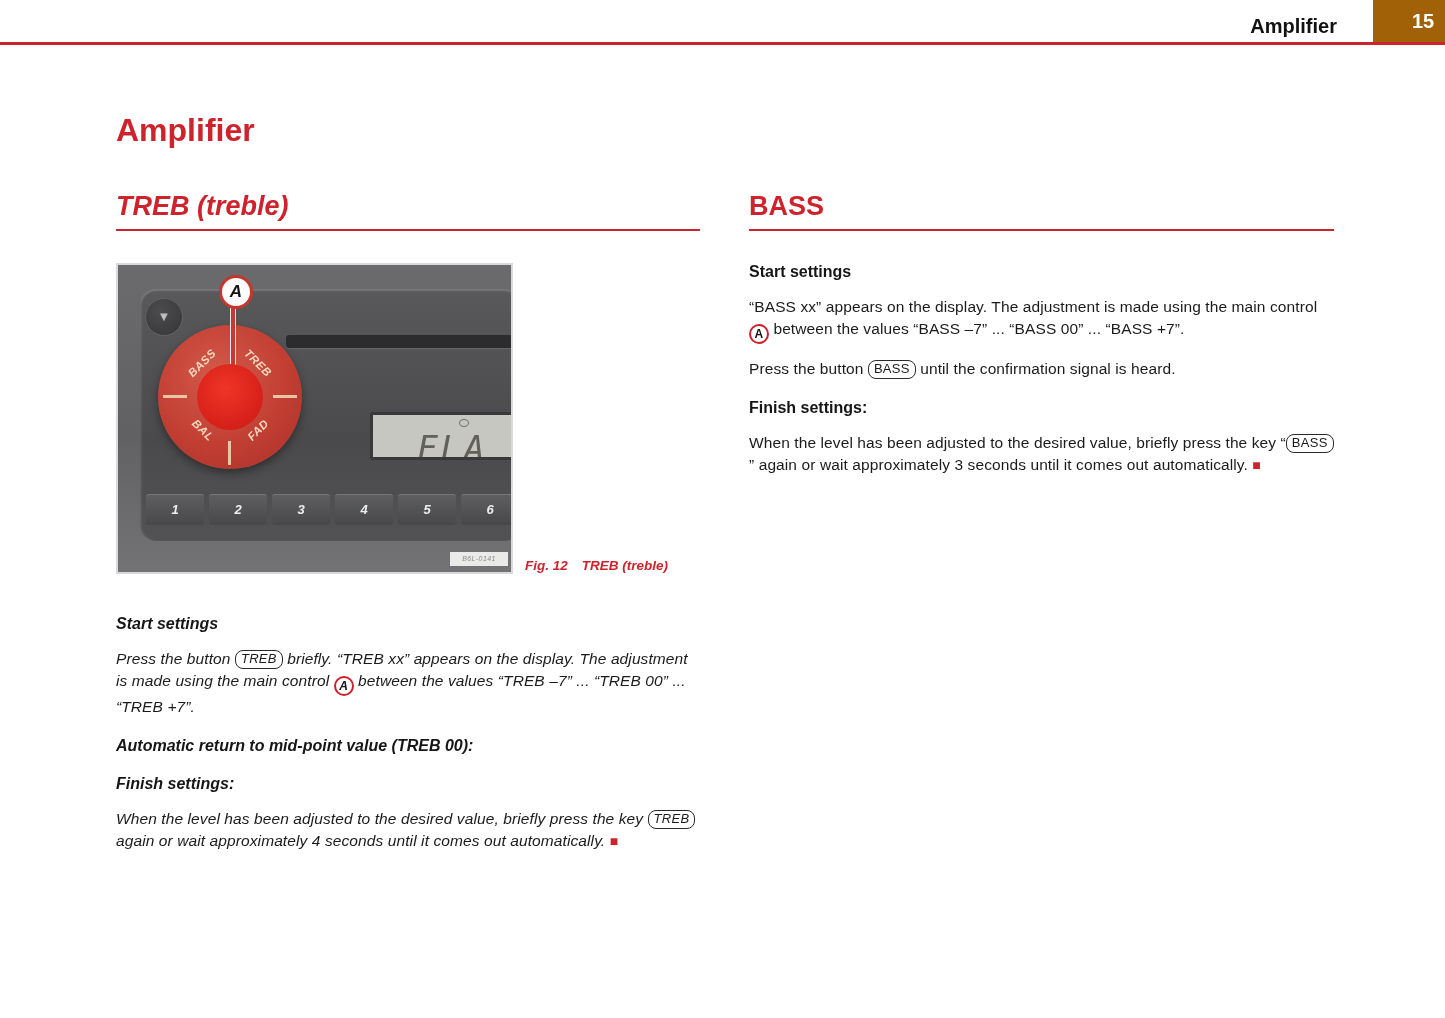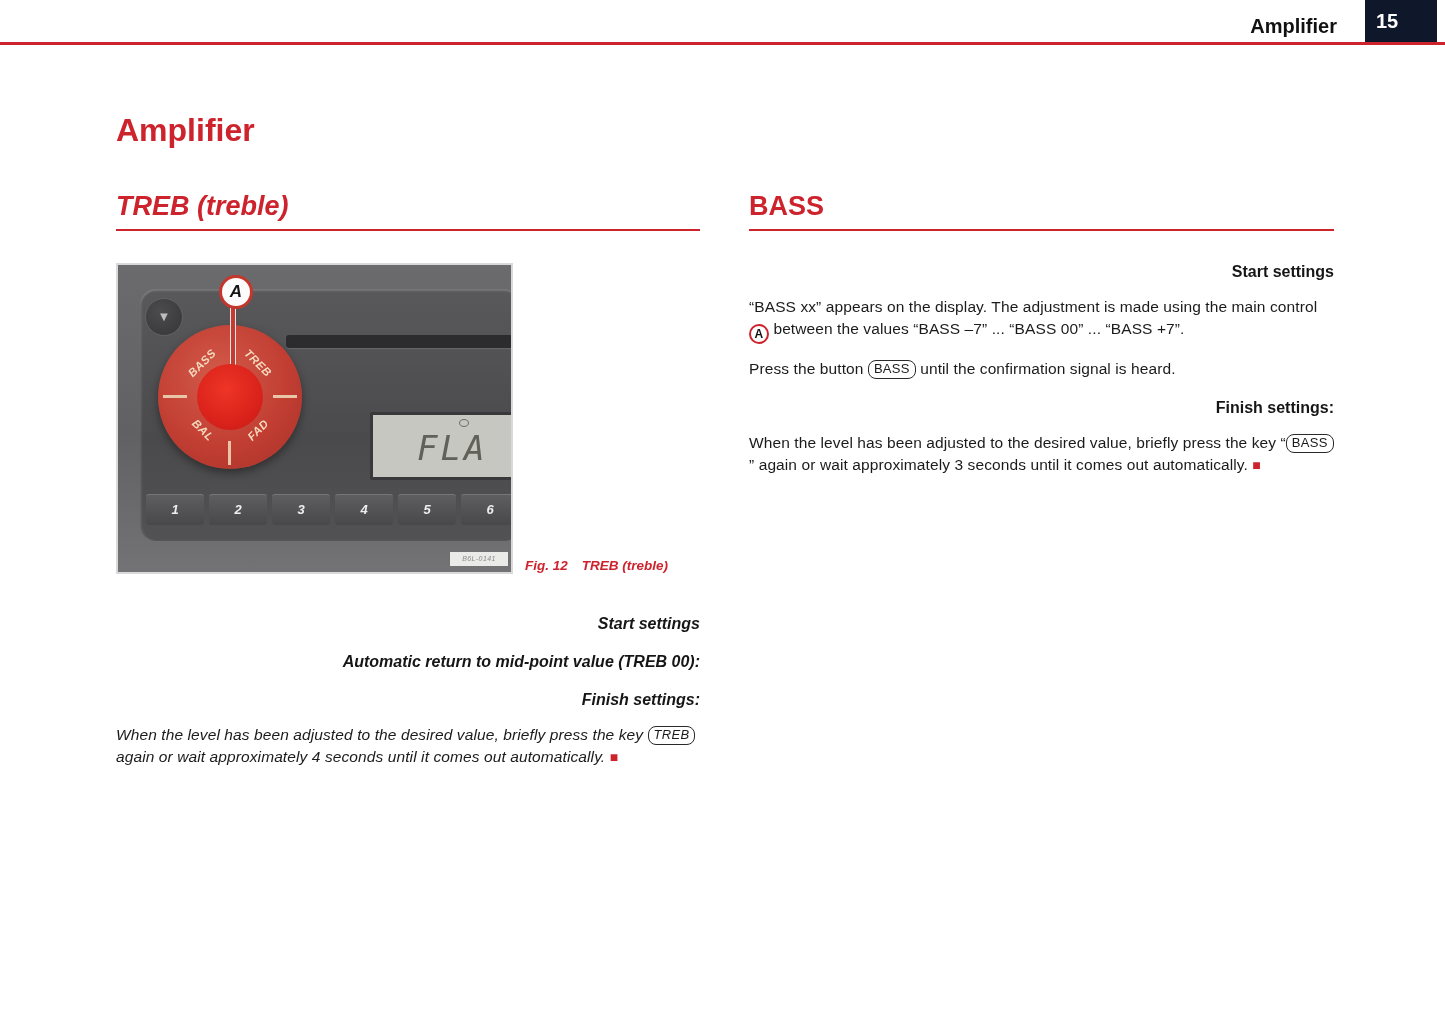--- a/index.html
+++ b/index.html
@@ -2,35 +2,35 @@
 <html><head>
 <meta charset="utf-8">
 <style>
   * { margin:0; padding:0; box-sizing:border-box; }
   html,body { width:1445px; height:1018px; background:#ffffff;
     font-family:"Liberation Sans", sans-serif; color:#1b1b1b; overflow:hidden; }
   #page { position:relative; width:1445px; height:1018px; background:#fff; }
 
   
   .hdr-title { position:absolute; top:15px; right:108px; font-size:20px; font-weight:bold; color:#111; }
-  .hdr-badge { position:absolute; top:0; right:8px; width:72px; height:42px; background:#0f172a; }
+  .hdr-badge { position:absolute; top:0; right:0; width:72px; height:42px; background:#a16207;padding-left:28px; }
   .hdr-badge span { display:block; margin:10px 0 0 11px; font-size:20px; font-weight:bold; color:#fff; }
   .hdr-rule { position:absolute; top:42px; left:0; width:1445px; height:3px; background:#cd232d; }
 
   
   .page-title { position:absolute; left:116px; top:112px; font-size:32px; font-weight:bold; color:#cd232d; }
 
   
   .col { position:absolute; top:190px; }
   .col-left  { left:116px; width:584px;font-style:italic; }
   .col-right { left:749px; width:585px; }
   .sec-head { font-size:27px; font-weight:bold; color:#cd232d; line-height:32px;
               padding-bottom:7px; border-bottom:2px solid #cd232d; }
 
-  .sub-head { font-size:16px; font-weight:bold; color:#161616; margin-top:17px; line-height:21px;text-align:right; }
+  .sub-head { font-size:16px; font-weight:bold; color:#161616; margin-top:17px; line-height:21px; }
   .sub-head.first { margin-top:30px; }
   p.body { font-size:15.5px; line-height:22px; color:#1b1b1b; margin-top:14px; letter-spacing:0.1px; }
 
   .key { display:inline-block; border:1.5px solid #2a2a2a; border-radius:8px;
          padding:0 5px 1px 5px; font-size:13px; line-height:16px; vertical-align:1px; letter-spacing:0.3px; }
   .circ-a { display:inline-block; width:20px; height:20px; border:2px solid #cd232d; border-radius:50%;
             background:#fff; color:#111; font-weight:bold; font-size:12px; line-height:16px;
             text-align:center; vertical-align:-4px; }
   .end-mark { color:#cd232d; font-size:14px; }
 
@@ -61,21 +61,21 @@
   .kl-fad  { left:110px; top:159px; transform:rotate(-45deg); }
   .tick { position:absolute; background:#ebccae; opacity:.95; }
   .tick-l { left:45px;  top:130px; width:24px; height:3px; }
   .tick-r { left:155px; top:130px; width:24px; height:3px; }
   .tick-b { left:110px; top:176px; width:3px; height:24px; }
   .a-line { position:absolute; left:113px; top:42px; width:4px; height:90px;
             background:#c83a30; box-shadow:0 0 0 1px #e6e6e6; }
   .a-circ { position:absolute; left:101px; top:10px; width:34px; height:34px; border-radius:50%;
             background:#fcfcfc; border:3px solid #c5362c; color:#141414; font-weight:bold;
             font-size:17px; text-align:center; line-height:28px; }
-  .display { position:absolute; left:252px; top:147px; width:160px; height:68px;
+  .display { position:absolute; left:252px; top:147px; width:160px; height:48px;
              background:#c7c7c1; border:3px solid #39393b; border-radius:2px; overflow:hidden; }
   .disp-text { position:absolute; left:44px; top:13px; font-family:"DejaVu Sans Mono", monospace;
                font-size:34px; color:#61615a; letter-spacing:3px; }
   .disp-cd { position:absolute; left:86px; top:4px; width:10px; height:8px; border:1px solid #70706a;
              border-radius:50%; }
   .btn-strip { position:absolute; left:28px; top:226px; width:390px; height:36px;
                display:flex; gap:5px; align-items:center; }
   .pbtn { width:58px; height:31px; background:linear-gradient(180deg,#5e5e60,#48484a);
           border-radius:3px; border-top:1px solid #767678; color:#eceded; font-weight:bold;
           font-size:13px; display:flex; align-items:center; justify-content:center; flex:0 0 auto; }
@@ -131,20 +131,21 @@
         </div>
         <div class="code-tag">B6L-0141</div>
       </div>
       <div class="fig-caption">
         <span class="cap-label">Fig. 12</span><span class="cap-text">TREB (treble)</span>
       </div>
     </div>
 
     <div class="sub-head" style="margin-top:39px;">Start settings</div>
 
+    <p class="body"><span>Press the button </span><span class="key">TREB</span><span> briefly. “TREB xx” appears on the display. The adjustment is made using the main control </span><span class="circ-a">A</span><span> between the values “TREB –7” ... “TREB 00” ... “TREB +7”.</span></p>
 
     <div class="sub-head">Automatic return to mid-point value (TREB 00):</div>
 
 
     <div class="sub-head">Finish settings:</div>
 
     <p class="body"><span>When the level has been adjusted to the desired value, briefly press the key </span><span class="key">TREB</span><span> again or wait approximately 4 seconds until it comes out automatically. </span><span class="end-mark">■</span></p>
   </div>
 
   <div class="col col-right">

